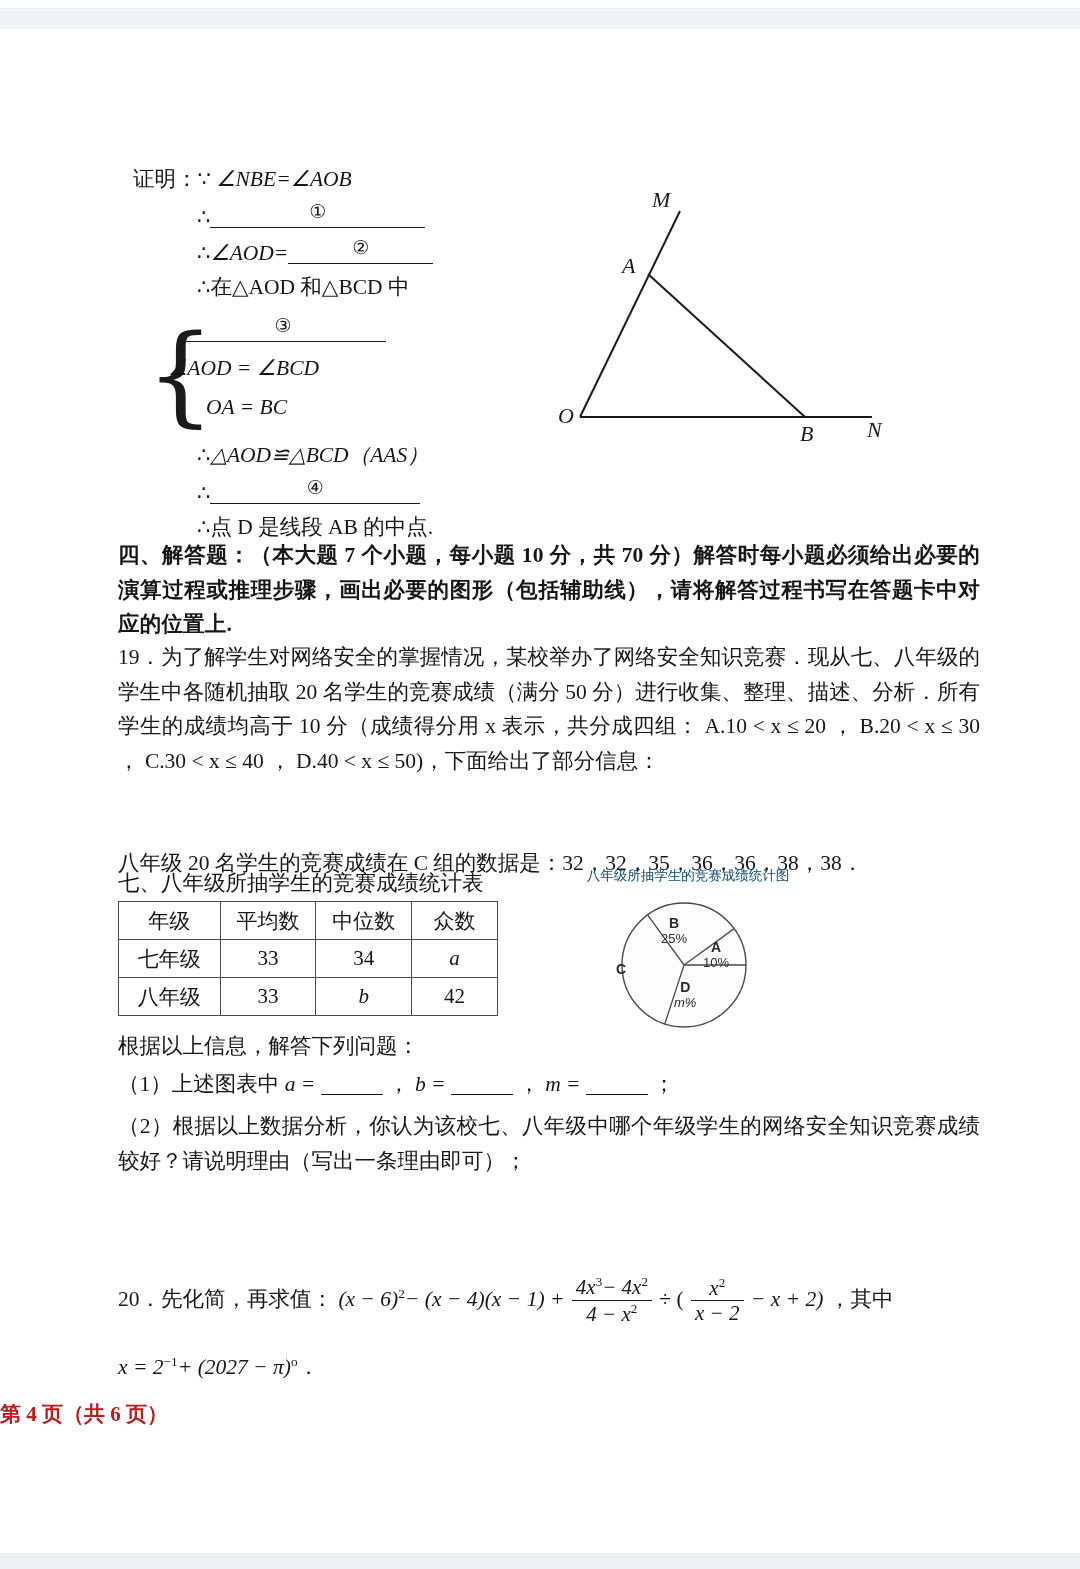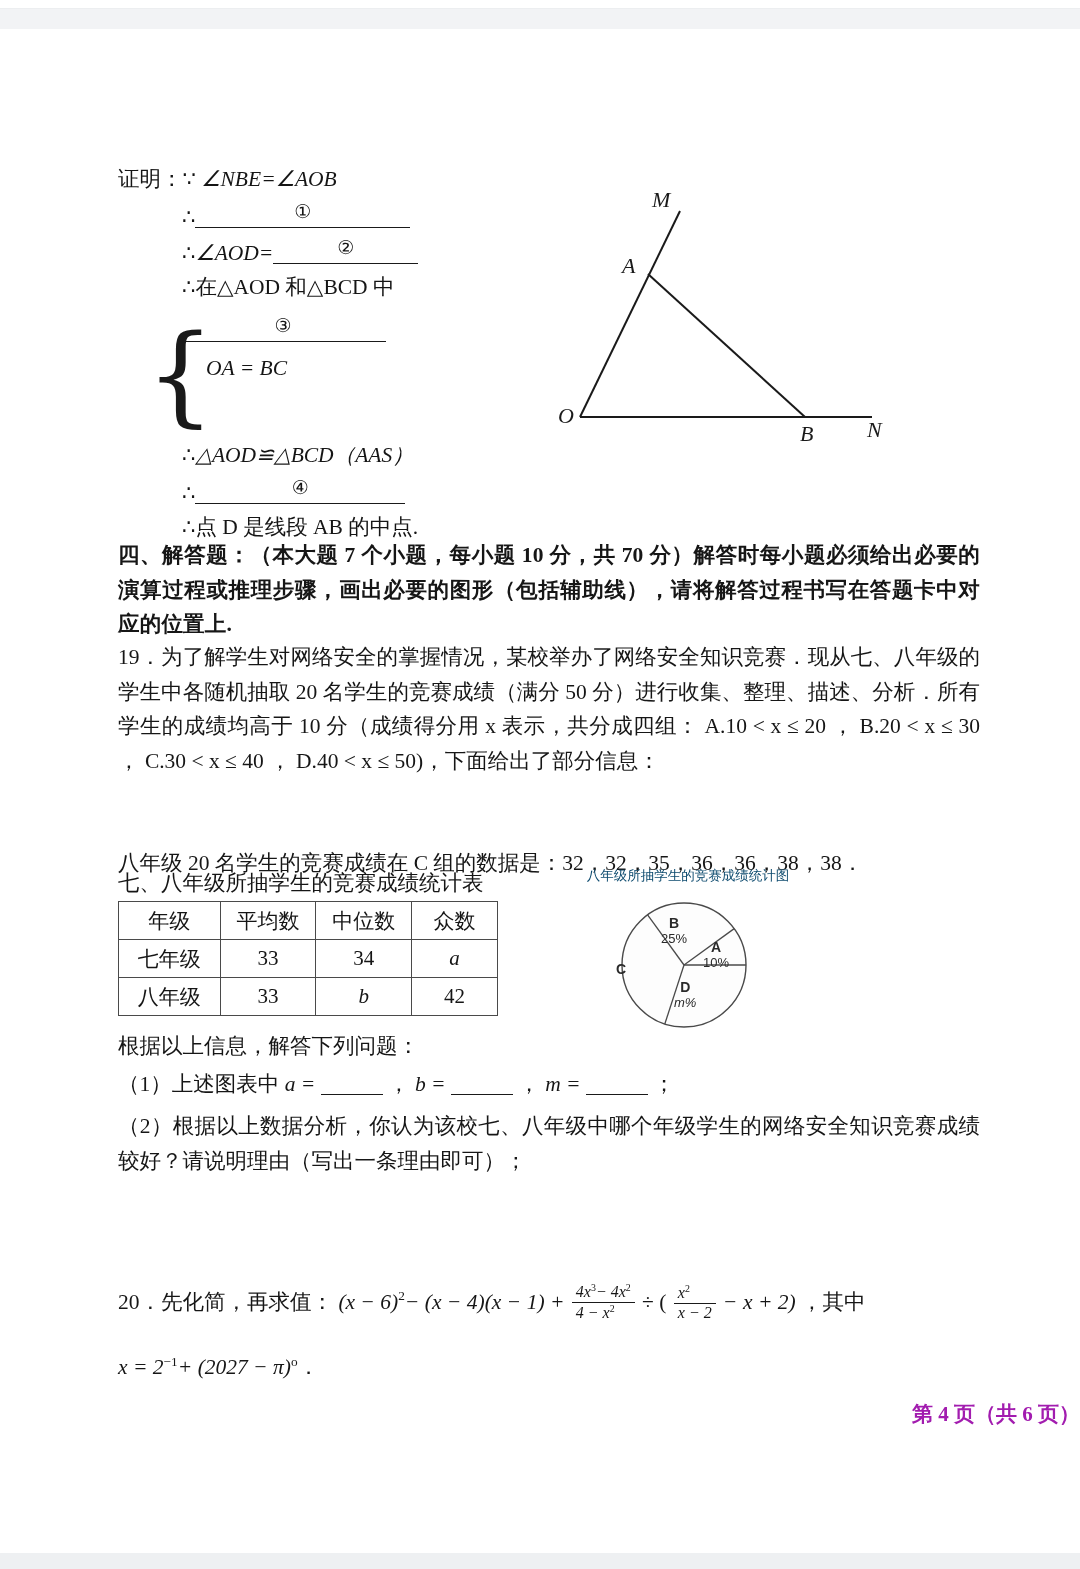--- a/index.html
+++ b/index.html
@@ -45,20 +45,21 @@
     left: 118px;
     top: 140px;
     width: 420px;
     font-size: 21.5px;
     line-height: 1.0;
   }
   .proof-line {
     position: relative;
     height: 36px;
     white-space: nowrap;
+    margin-left: 15px;
   }
   .mi { font-style: italic; font-family: "Liberation Serif", serif; }
   .therefore, .because {
     font-style: normal;
     font-size: 21px;
     letter-spacing: 0;
   }
   .blank-line {
     display: inline-block;
     position: relative;
@@ -186,41 +187,42 @@
     text-align: center;
     white-space: nowrap;
   }
   .pie-lab b { font-weight: bold; font-size: 14px; }
   .pie-lab i { font-style: italic; }
 
   
   .frac {
     display: inline-block;
     vertical-align: middle;
-    font-size: 16px;
+    text-align: center;
+    font-size: 21px;
     line-height: 1.18;
-    margin: 16px 2px;
+    margin: 8px 2px;
     position: relative;
     top: -1px;
   }
   .frac .num { display: block; padding: 0 4px; }
   .frac .den { display: block; border-top: 1.4px solid #1a1a1a; padding: 0 4px; }
   sup.exp { font-size: 0.62em; vertical-align: super; }
   .formula { font-size: 21.5px; }
 
   
   .footer {
     position: absolute;
     left: 0;
     top: 1371px;
     width: 1080px;
-    text-align: right;
+    text-align: left;
     font-size: 21px;
     font-weight: bold;
-    color: #a21caf;
+    color: #b91c1c;
   }
 </style>
 </head>
 <body>
 
 <div class="scan-band-top"></div>
 <div class="scan-band-bottom"></div>
 
 <div class="page">
 
@@ -240,20 +242,23 @@
 
     <div class="proof-line" style="padding-left:64px;">
       <span class="therefore">∴</span><span>在△AOD 和△BCD 中</span>
     </div>
 
     <div class="brace-group">
       <div class="brace">{</div>
       <div class="brace-rows">
         <div class="brace-row center">
           <span class="blank-line" style="width:205px;"><span class="circled">③</span></span>
+        </div>
+        <div class="brace-row">
+          <span class="mi">∠AOD = ∠BCD</span>
         </div>
         <div class="brace-row" style="padding-left:38px;">
           <span class="mi">OA = BC</span>
         </div>
       </div>
     </div>
 
     <div class="proof-line" style="padding-left:64px; margin-top:8px;">
       <span class="therefore">∴</span><span class="mi">△AOD≌△BCD（AAS）</span>
     </div>

